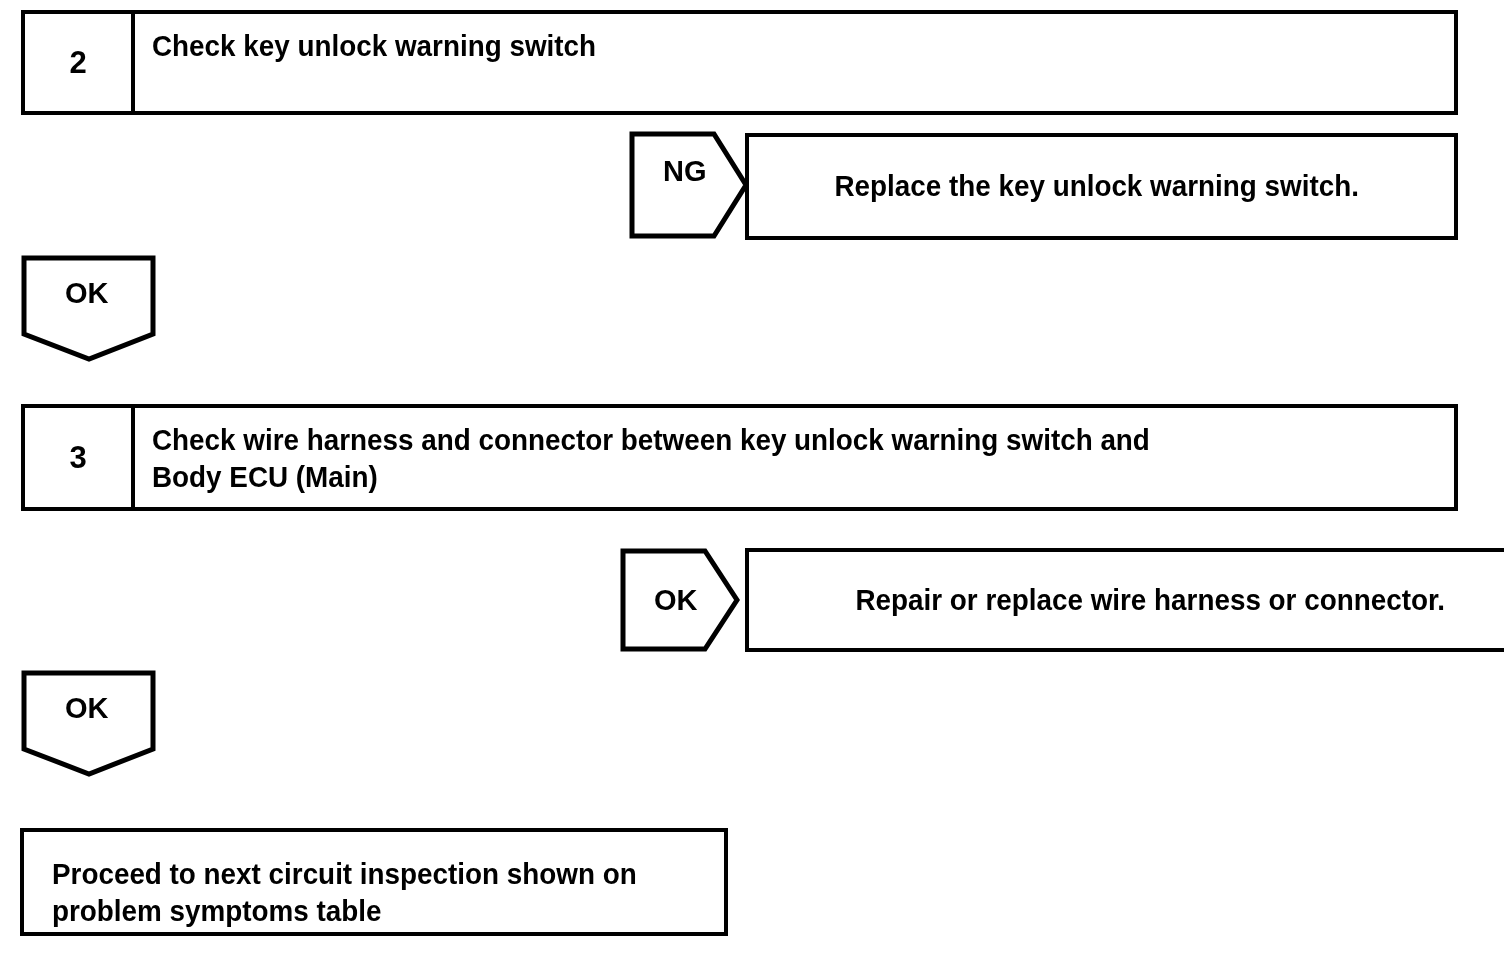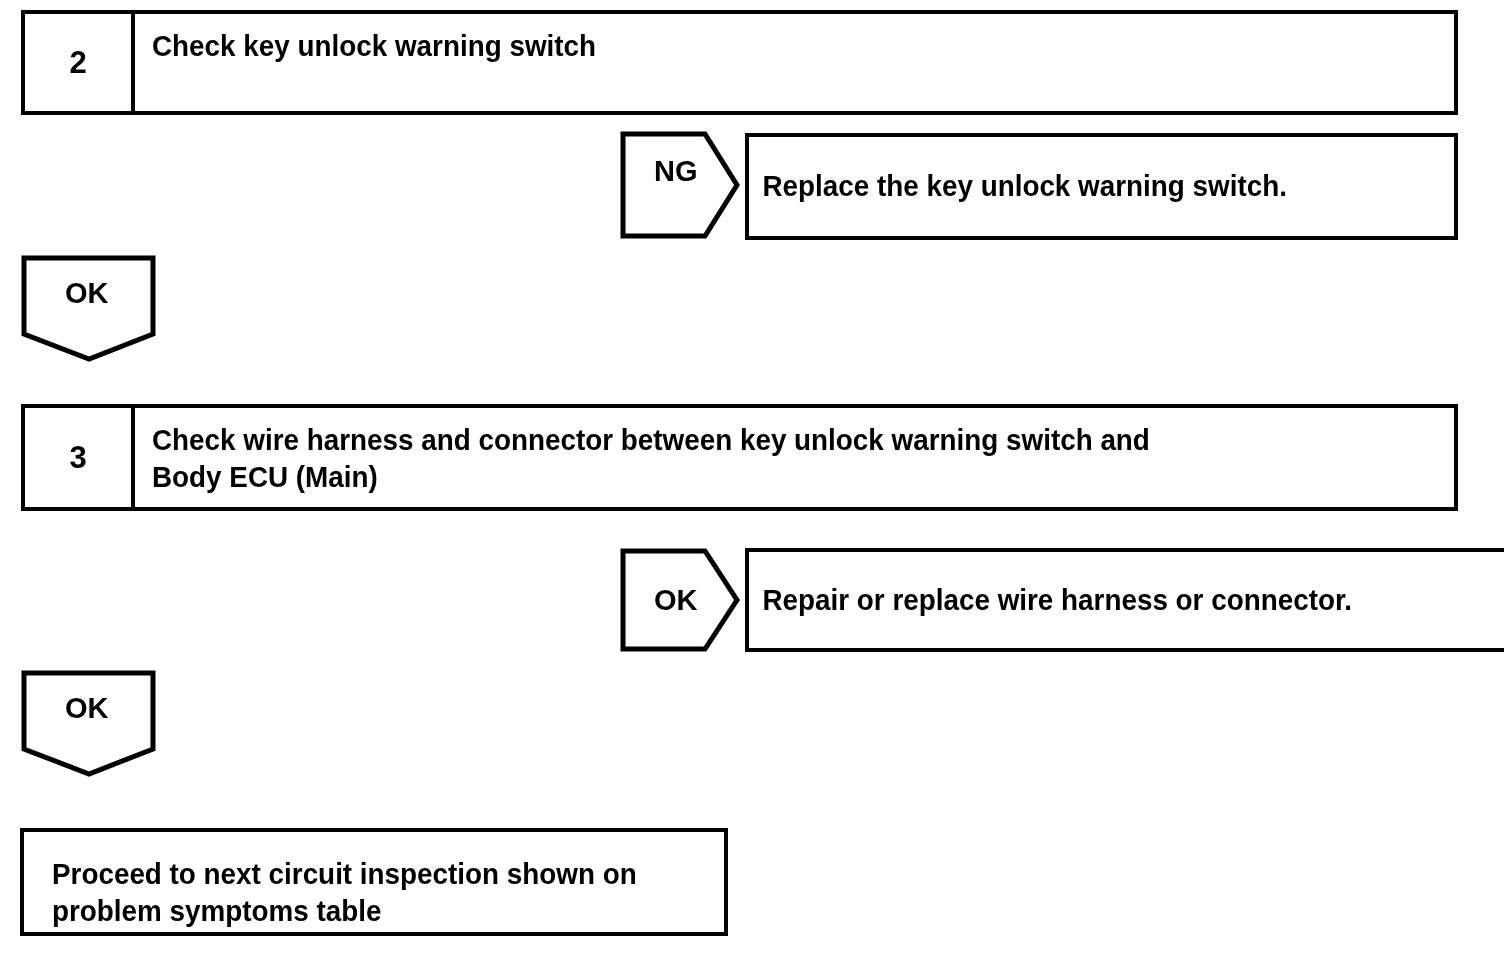--- a/index.html
+++ b/index.html
@@ -93,20 +93,21 @@
     font-family: "Liberation Sans", sans-serif;
     pointer-events: none;
   }
   .result-box {
     position: absolute;
     box-sizing: border-box;
     border: 4px solid #000000;
     background: #ffffff;
     display: flex;
     align-items: center;
+    justify-content: center;
   }
   .result-box-text {
     font-size: 29px;
     font-weight: bold;
     color: #000000;
     font-family: "Liberation Sans", sans-serif;
     padding-left: 14px;
     white-space: nowrap;
     transform: scaleX(0.96);
     transform-origin: left center;
@@ -166,21 +167,21 @@
     <div class="step-num-cell" style="width:110px;">
       <span class="step-num">2</span>
     </div>
     <div class="step-text" style="left:127px; right:8px;">
       <div class="step-text-line">Check key unlock warning switch</div>
     </div>
   </div>
 
   <div class="result-row" style="left:620px; top:131px; width:838px; height:110px;">
 
-    <div class="arrow-tag" style="width:120px; height:80px;">
+    <div class="arrow-tag" style="width:120px; height:80px;margin-left:9px;">
       <svg width="120" height="108" viewBox="0 0 120 108">
         <polygon points="3,3 85,3 117,54 85,105 3,105" fill="#ffffff" stroke="#000000" stroke-width="5" stroke-linejoin="miter"></polygon>
       </svg>
       <div class="arrow-tag-label">
         <span>NG</span>
       </div>
     </div>
 
     <div class="result-box" style="left:125px; top:2px; width:713px; height:107px;">
       <span class="result-box-text">Replace the key unlock warning switch.</span>

